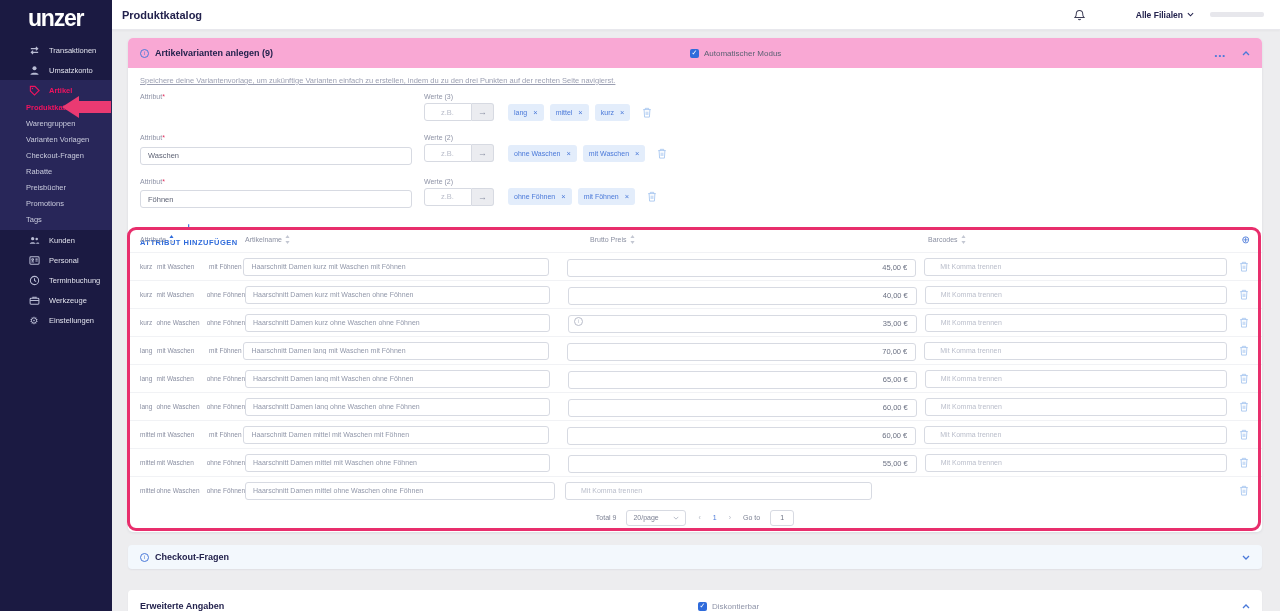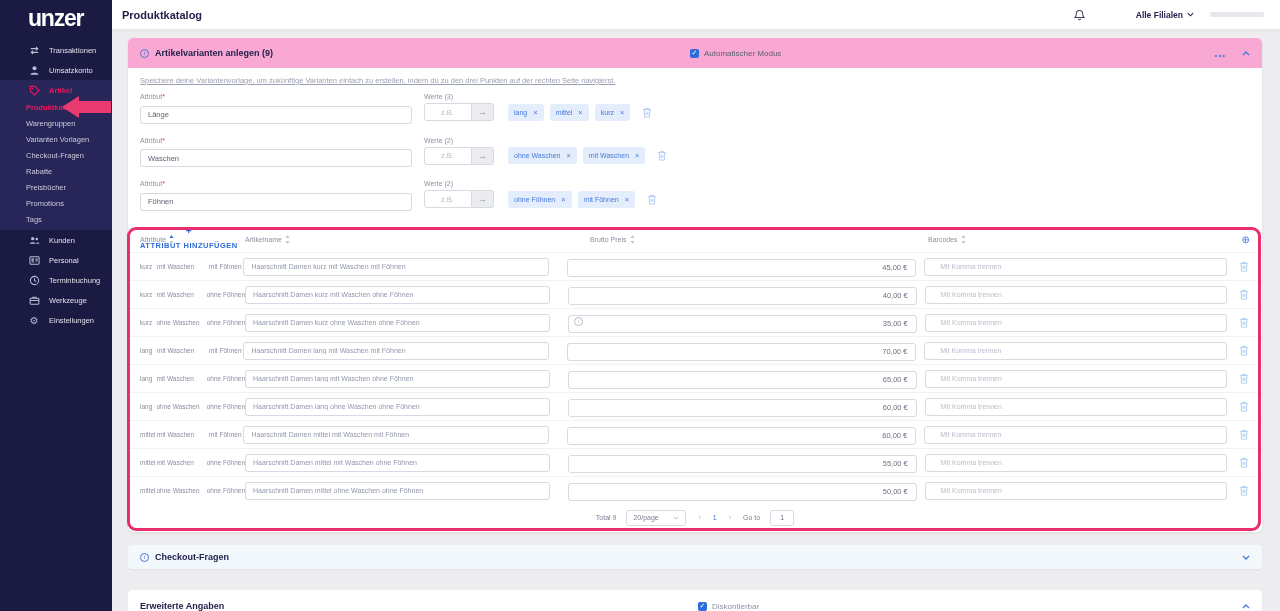--- a/index.html
+++ b/index.html
@@ -235,21 +235,20 @@
         </span>
     </span>
   </div>
 
   <div class="hint">Speichere deine Variantenvorlage, um zukünftige Varianten einfach zu erstellen, indem du zu den drei Punkten auf der rechten Seite navigierst.</div>
 
   
   <div class="attr-row first">
     <div class="attr-col">
       <div class="lbl"><span>Attribut</span><span class="req">*</span></div>
-      <input class="text-input" value="Länge" style="">
     </div>
     <div class="werte-col">
       <div class="lbl">Werte (3)</div>
       <div class="werte-line">
         <input class="werte-input" placeholder="z.B. 38" style="">
         <span class="arrow-btn"></span>
         <span class="chips">
           <span class="chip">
               <span>lang</span>
               <span class="chip-x"></span>
@@ -525,21 +524,20 @@
         </div>
     </div>
 
     <div class="trow">
       <div class="attr-vals">
           <span class="av1">mittel</span>
           <span class="av2">ohne Waschen</span>
           <span class="av3">ohne Föhnen</span>
         </div>
       <input class="name-in" value="Haarschnitt Damen mittel ohne Waschen ohne Föhnen" style="">
-      <div class="price-wrap"><input class="price-in" value="50,00 €" style=""></div>
       <input class="bar-in" placeholder="Mit Komma trennen" style="">
       <div class="c-rest">
           <span class="trash">
             <svg width="10" height="11" viewBox="0 0 12 13" fill="none" stroke="currentColor" stroke-width="1">
               <path d="M1.5 3h9M4 3V1.5h4V3M2.5 3l.6 9h5.8l.6-9M5 5.5v4M7 5.5v4"></path>
             </svg>
           </span>
         </div>
     </div>
 

